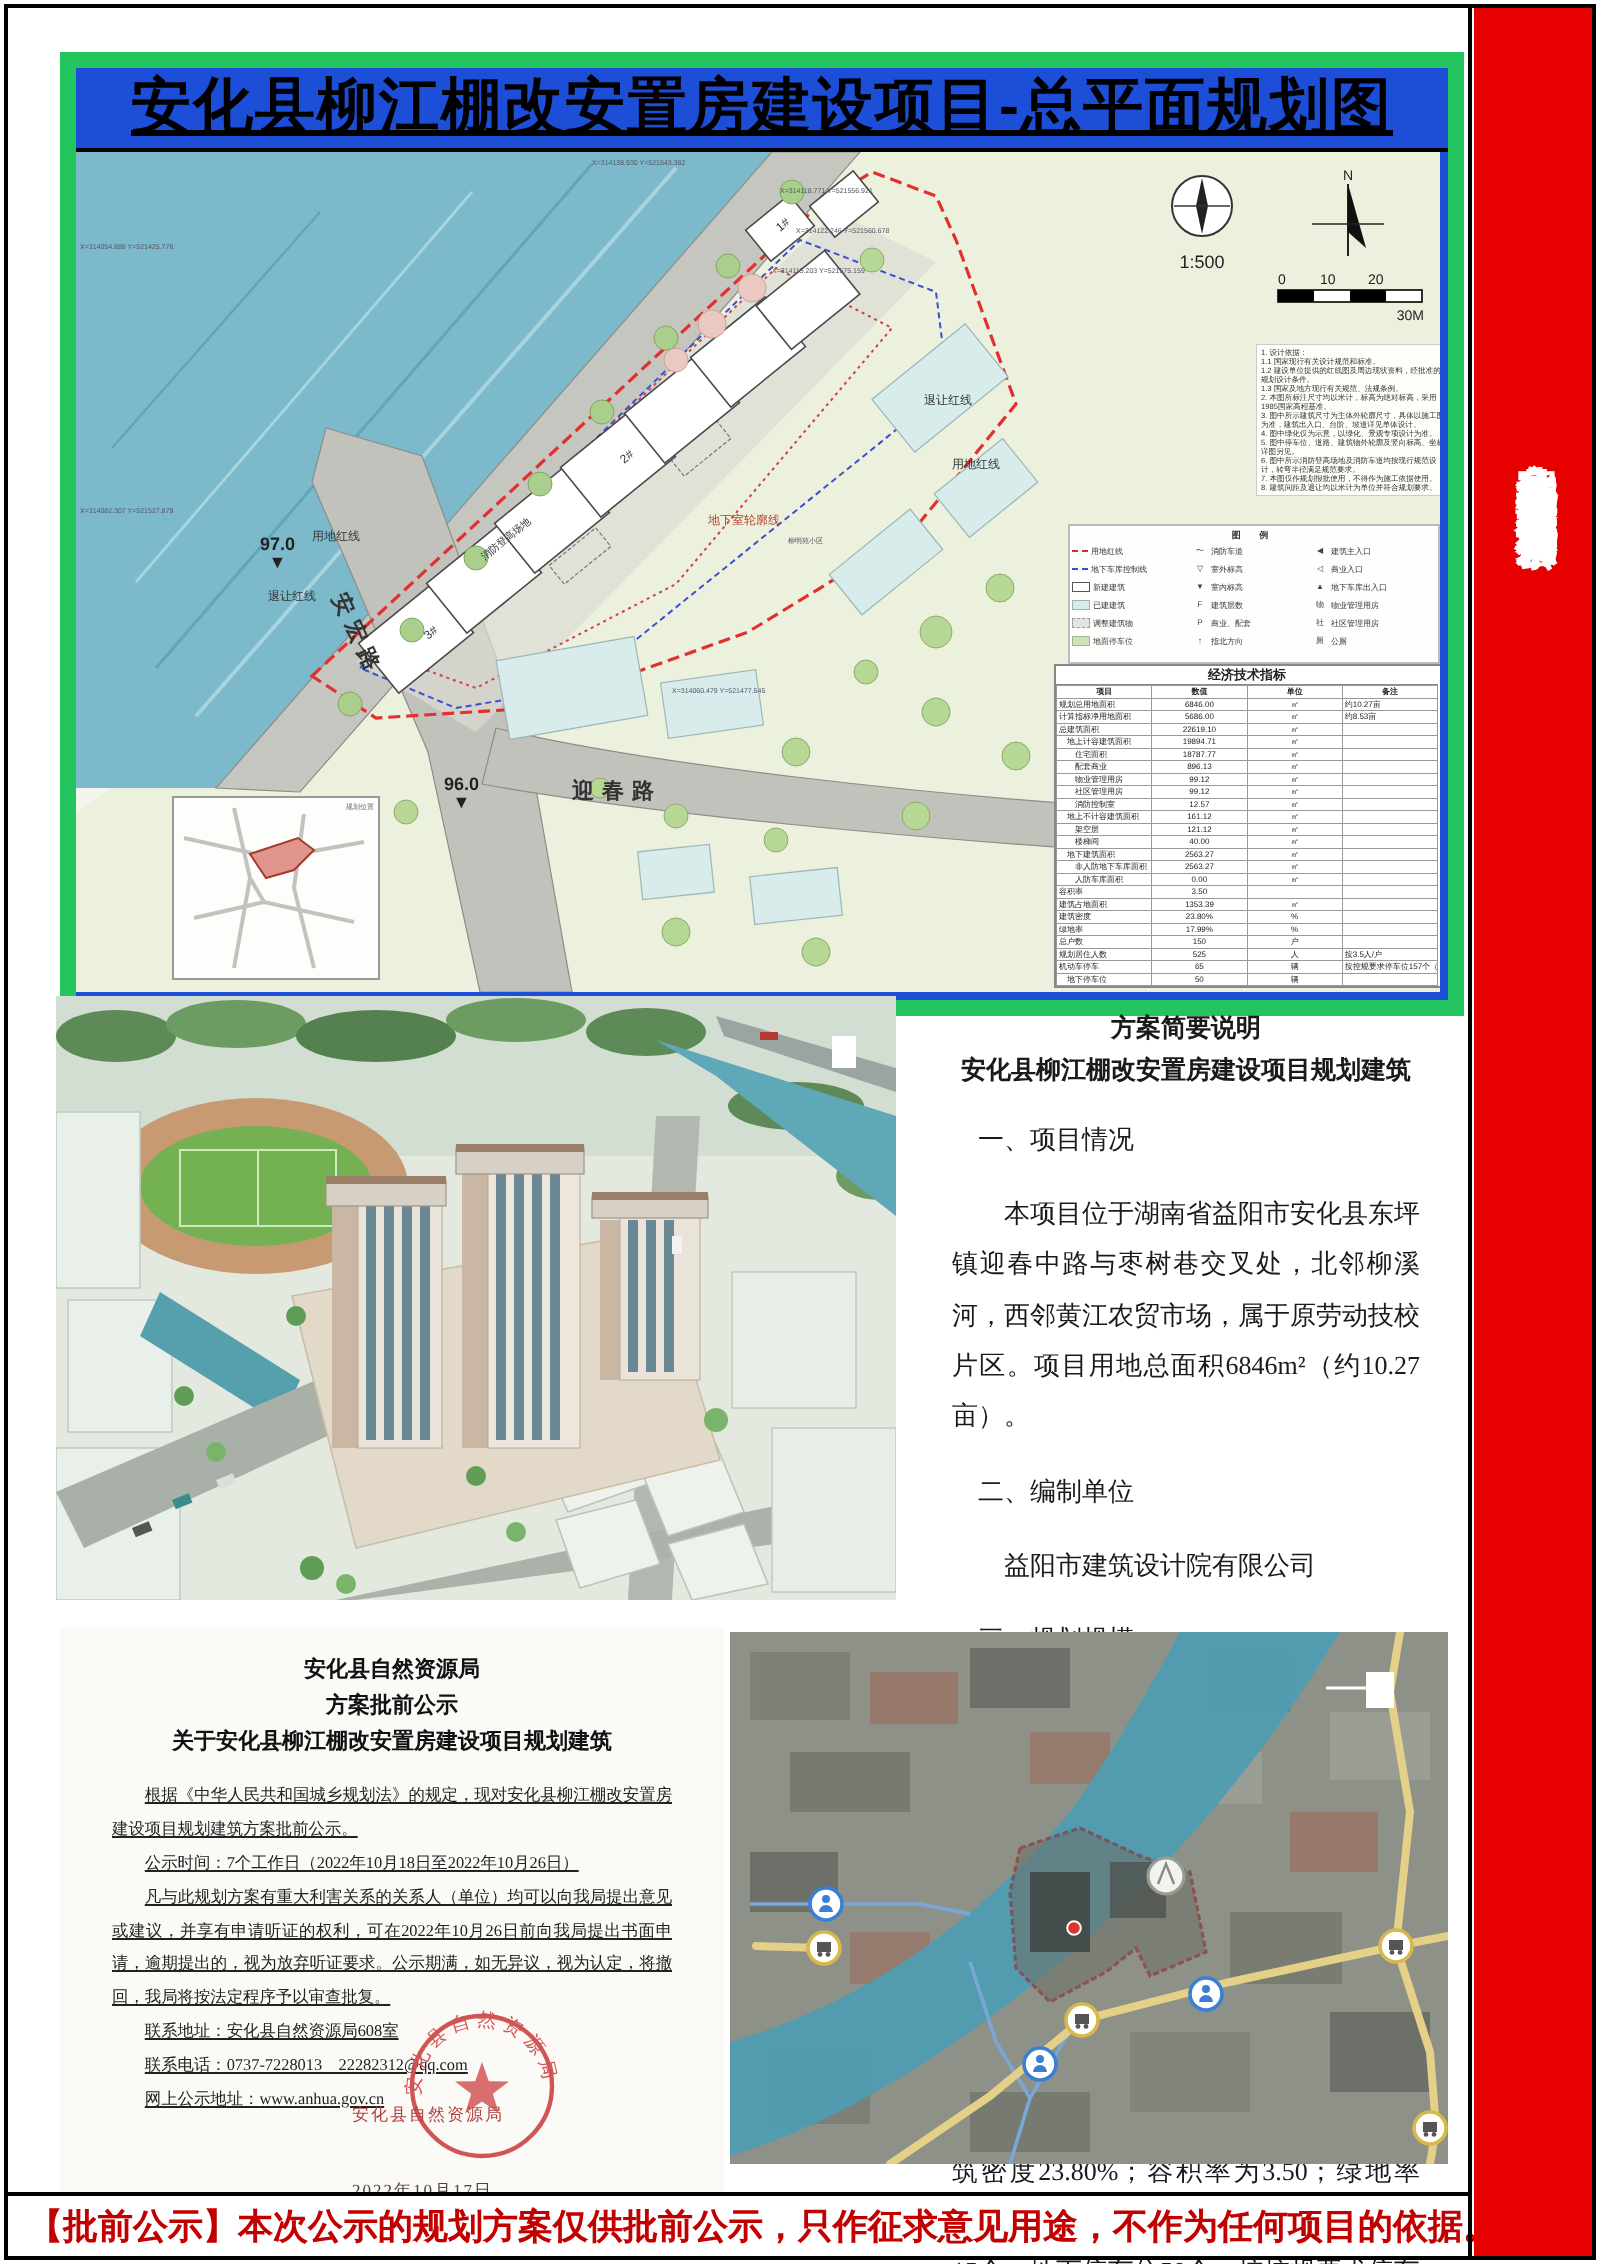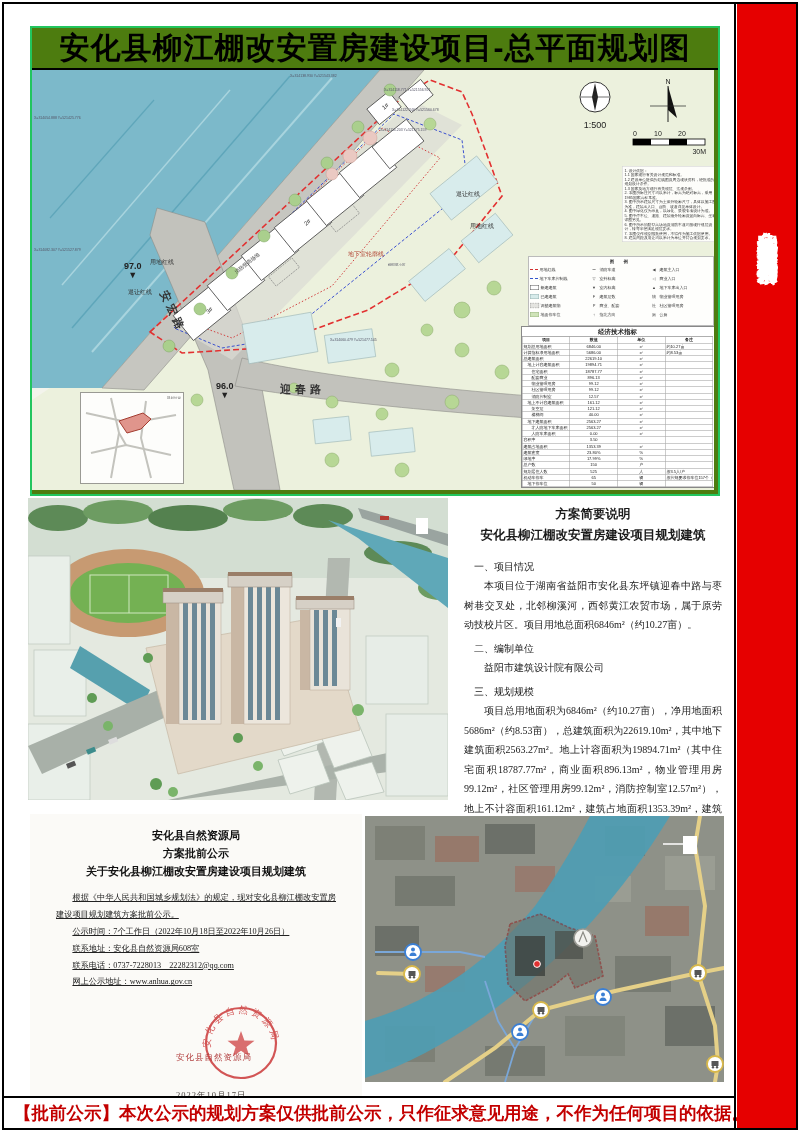--- a/index.html
+++ b/index.html
@@ -8,21 +8,21 @@
   .frame{position:absolute;inset:2px;border:2px solid #000;pointer-events:none;z-index:60;}
   .divider{position:absolute;left:734px;top:4px;width:2px;height:1124px;background:#000;z-index:55;}
 
   
   .banner{position:absolute;left:737px;top:4px;width:59px;height:1124px;background:#e60000;z-index:50;}
   .banner-text{writing-mode:vertical-rl;text-orientation:upright;color:#fff;font-weight:bold;
        font-size:21px;letter-spacing:1.5px;margin:210px auto 0 auto;display:block;
        width:24px;line-height:1.0;white-space:nowrap;font-family:"Liberation Sans",sans-serif;}
 
   
-  .plan{position:absolute;left:30px;top:26px;width:686px;height:466px;border:2px solid #22c55e;background:#4d7c0f;}
+  .plan{position:absolute;left:30px;top:26px;width:686px;height:466px;border:8px solid #22c55e;background:#1d4ed8;text-decoration:underline;}
   .plan-title{height:40px;line-height:40px;border-bottom:2px solid #000;text-align:center;
        font-size:30px;font-weight:bold;letter-spacing:1px;color:#000;}
   .map{position:relative;width:682px;height:420px;background:#f3f4ec;overflow:hidden;}
   .map svg.map-art{position:absolute;left:0;top:0;}
   .lbl{position:absolute;color:#333;white-space:pre;z-index:5;font-weight:bold;}
   .lbl.red{color:#b04030;}
   .lbl.small{font-size:6px;font-weight:normal;}
   .tinylbl{position:absolute;font-size:7px;color:#556;transform:scale(.5);transform-origin:0 0;
        white-space:nowrap;z-index:5;font-weight:normal;}
   .elev{position:absolute;font-size:9px;color:#222;white-space:pre;text-align:center;line-height:1.0;z-index:5;font-weight:bold;}
@@ -59,21 +59,21 @@
   table.et th{font-weight:bold;text-align:center;}
   td.c-name{width:168px;}td.c-val{width:60px;text-align:center;}td.c-unit{width:32px;text-align:center;}
   td.c-note{width:110px;font-size:6.5px;}
 
   
   .render{position:absolute;left:28px;top:498px;width:420px;height:302px;overflow:hidden;}
   .desc{position:absolute;left:448px;top:500px;width:288px;height:302px;padding:4px 14px 0 16px;
        box-sizing:border-box;font-family:"Liberation Serif",serif;color:#1a1a1a;}
   .desc-title{text-align:center;font-size:12.5px;font-weight:bold;line-height:1.7;}
   .desc-body{margin-top:10px;}
-  .desc-body p{margin:0;font-size:10px;line-height:1.95;text-align:justify;}
+  .desc-body p{margin:12px;font-size:13px;line-height:1.95;text-align:justify;}
   .desc-body p.h{text-indent:1em;margin-top:4px;}
   .desc-body p.p{text-indent:2em;}
   .desc-body p.p2{text-indent:2em;}
 
   
   .notice{position:absolute;left:30px;top:814px;width:332px;height:282px;background:#fbfaf7;
        font-family:"Liberation Serif",serif;color:#222;box-sizing:border-box;padding:12px 26px 0 26px;}
   .notice-title{text-align:center;font-weight:bold;font-size:11px;line-height:1.65;
        font-family:"Liberation Sans",sans-serif;color:#111;}
   .notice-body{margin-top:10px;text-decoration:underline;}
@@ -629,20 +629,21 @@
     </div>
 </section>
 
 <section class="notice">
   <div class="notice-title">安化县自然资源局</div>
   <div class="notice-title">方案批前公示</div>
   <div class="notice-title">关于安化县柳江棚改安置房建设项目规划建筑</div>
   <div class="notice-body">
       <p>根据《中华人民共和国城乡规划法》的规定，现对安化县柳江棚改安置房建设项目规划建筑方案批前公示。</p>
       <p>公示时间：7个工作日（2022年10月18日至2022年10月26日）</p>
+      <p>凡与此规划方案有重大利害关系的关系人（单位）均可以向我局提出意见或建议，并享有申请听证的权利，可在2022年10月26日前向我局提出书面申请，逾期提出的，视为放弃听证要求。公示期满，如无异议，视为认定，将撤回，我局将按法定程序予以审查批复。</p>
       <p>联系地址：安化县自然资源局608室</p>
       <p>联系电话：0737-7228013　22282312@qq.com</p>
       <p>网上公示地址：www.anhua.gov.cn</p>
     </div>
   <svg class="seal" viewBox="0 0 86 86">
     <circle cx="43" cy="43" r="35" fill="none" stroke="#cf4848" stroke-width="2.2"></circle>
     <polygon points="43,31 46.4,40.6 56.5,40.8 48.4,46.9 51.4,56.6 43,50.8 34.6,56.6 37.6,46.9 29.5,40.8 39.6,40.6" fill="#cf4848" opacity="0.85"></polygon>
     <path id="sealArc" d="M 14,55 A 31,31 0 1 1 72,55" fill="none"></path>
     <text font-size="9.5" fill="#cf4848" letter-spacing="3" font-family="Liberation Serif,serif">
       <textPath href="#sealArc" startOffset="6%">安化县自然资源局</textPath>

